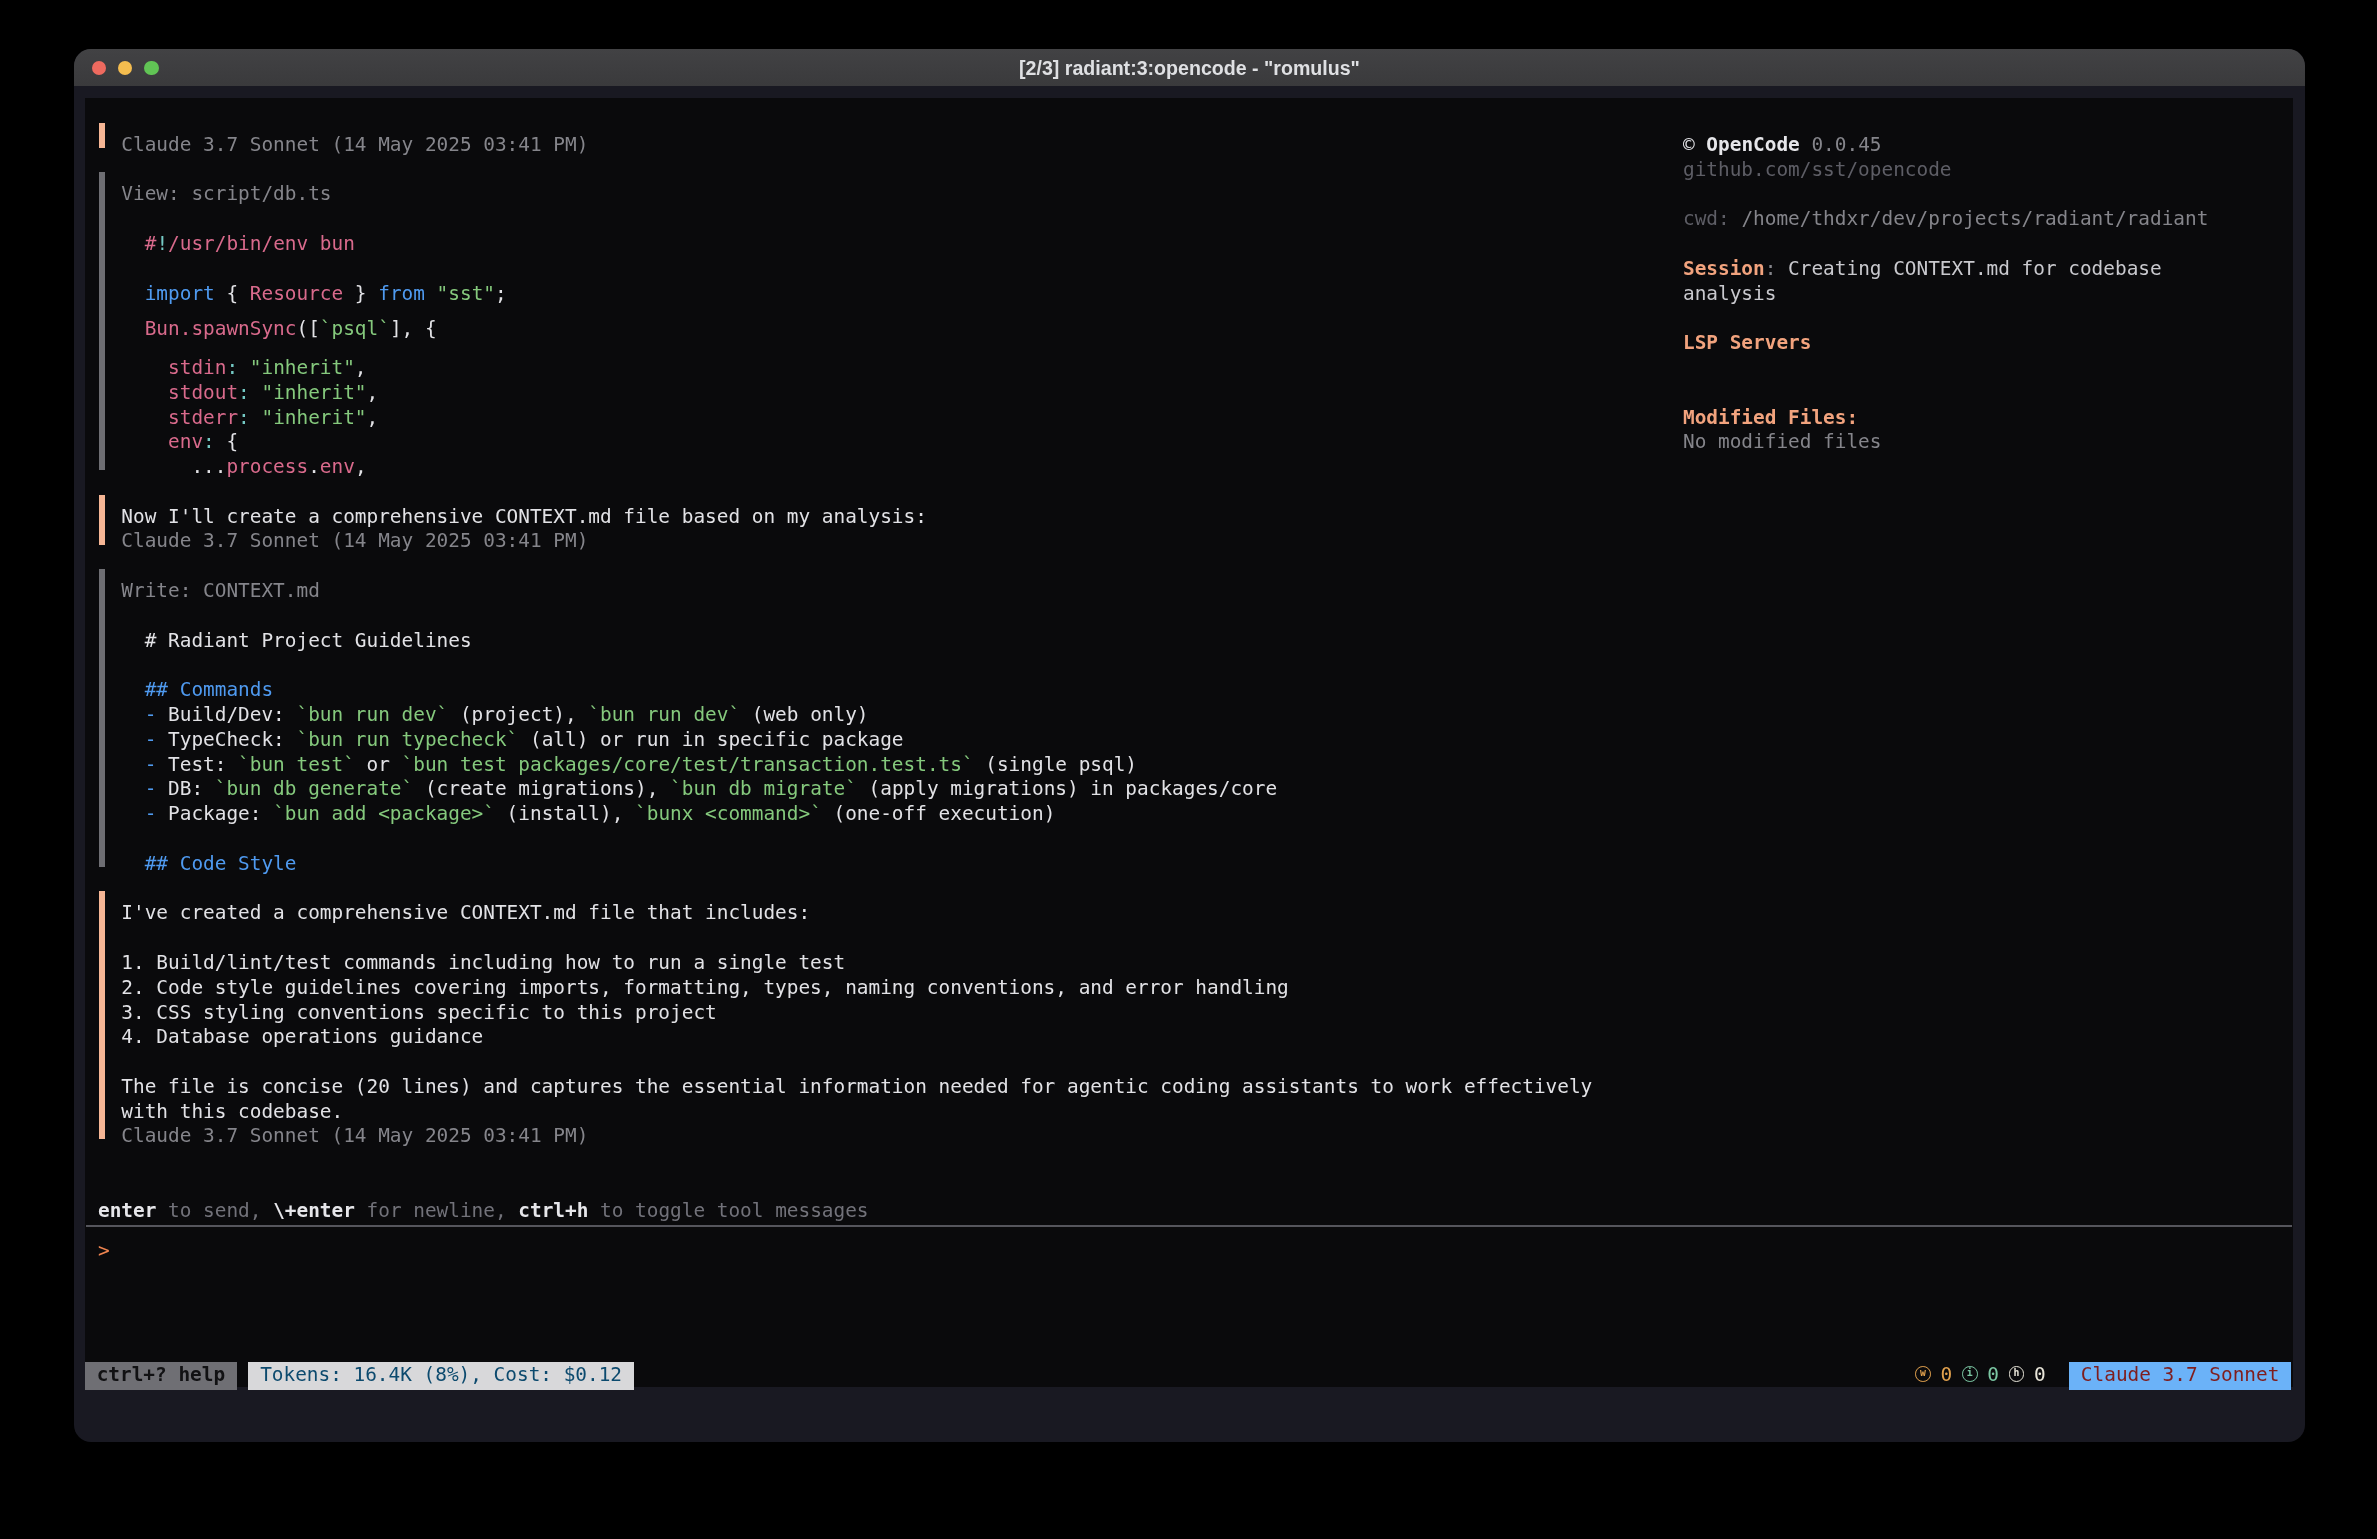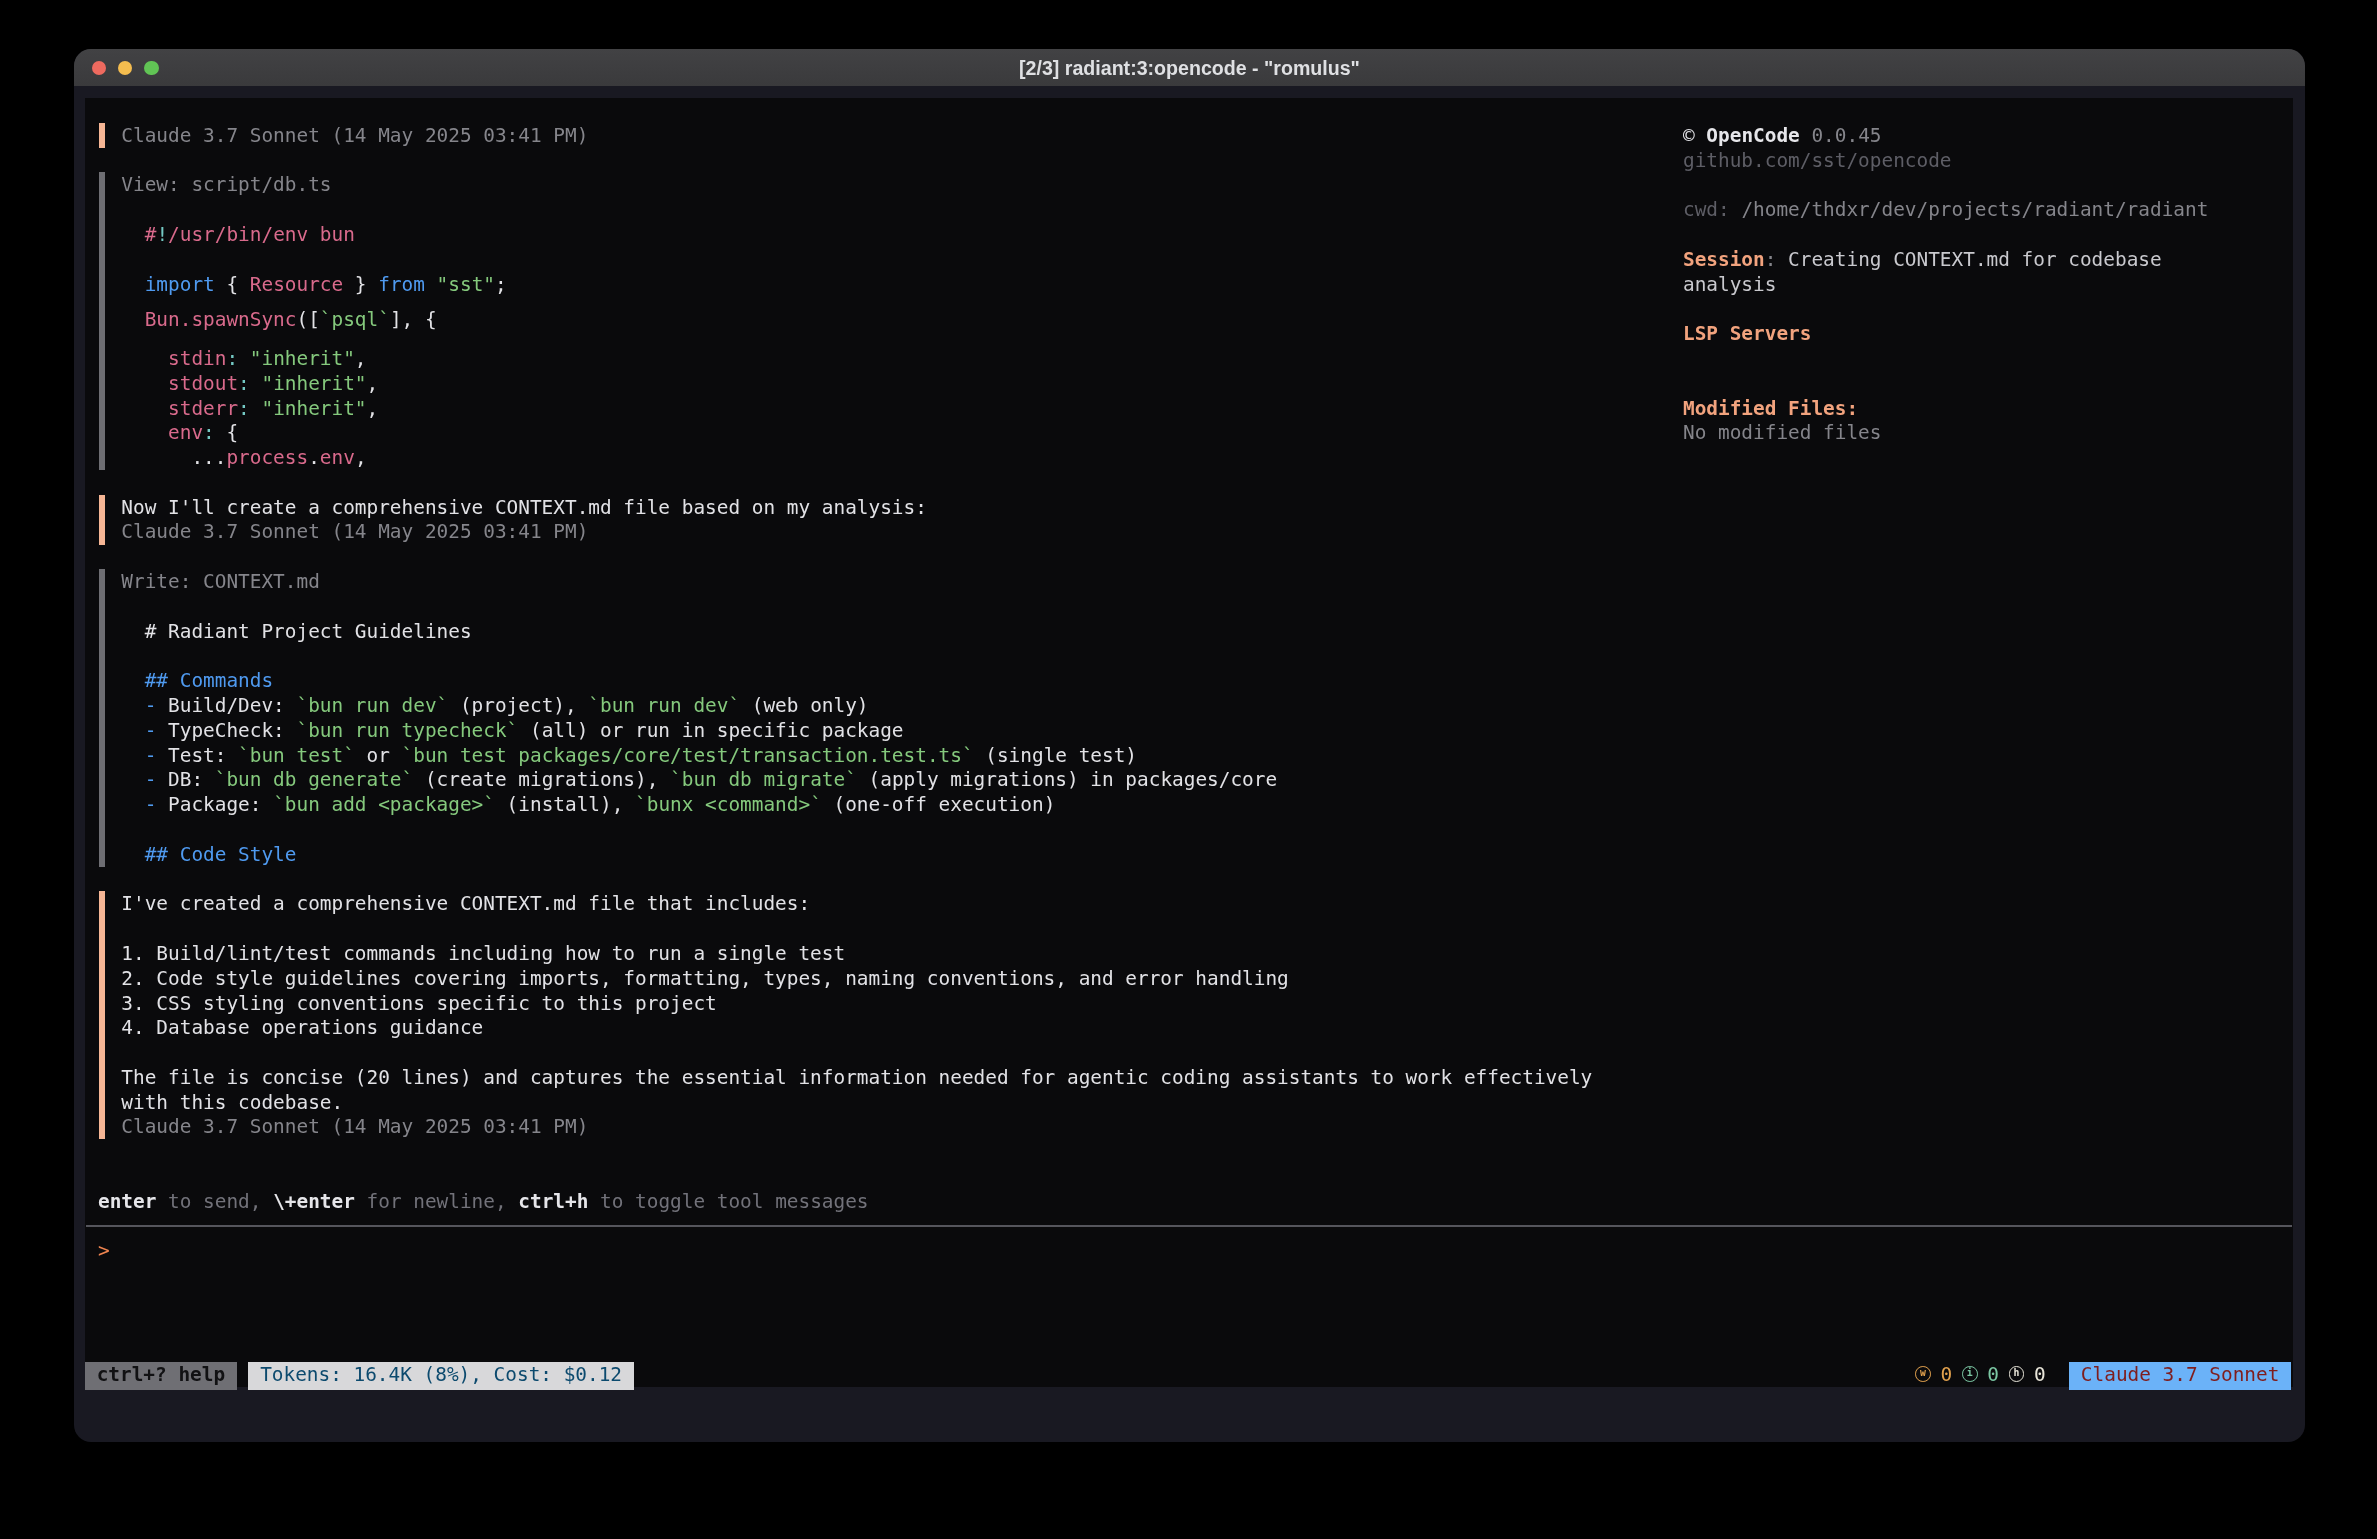--- a/index.html
+++ b/index.html
@@ -6,21 +6,21 @@
   body{width:2377px;height:1540px;position:relative;overflow:hidden;}
   .window{position:absolute;left:74px;top:49px;width:2231px;height:1393px;
     background:#191922;border-radius:17px;overflow:hidden;display:flex;flex-direction:column;}
   .titlebar{height:37px;flex:none;background:linear-gradient(#424244,#3a3a3c);position:relative;}
   .lights{position:absolute;left:18px;top:11.7px;display:flex;gap:11.7px;}
   .light{width:14.4px;height:14.4px;border-radius:50%;}
   .title{height:37px;line-height:38px;text-align:center;
     font-family:"Liberation Sans",sans-serif;font-weight:bold;font-size:19.6px;color:#dfe0e3;}
   .term{margin:11.7px 11px 0;width:2208px;height:1289px;flex:none;background:#0a0a0c;position:relative;
     font-family:"DejaVu Sans Mono",monospace;font-size:19.4px;line-height:25px;}
-  .line,.sideline{position:absolute;height:25px;white-space:pre;}
+  .line,.sideline{position:absolute;height:25px;white-space:pre;margin-top:9px;}
   .line{left:13px;}
   .sideline{left:1598px;}
   .vbar{position:absolute;left:13.7px;width:6.5px;}
   .vbar.orange{background:#f6b695;}
   .vbar.gray{background:#6e6e73;}
   .c-gray{color:#85858b;}
   .c-dim{color:#72727a;}
   .c-dim2{color:#5e5e66;}
   .c-white{color:#e2e2e6;}
   .c-white2{color:#c9c9ce;}
@@ -71,21 +71,21 @@
         <div class="line" style="top: 298px;"><span class="c-rose">      stderr</span><span class="c-teal">:</span><span class="c-green"> "inherit"</span><span class="c-white">,</span></div>
         <div class="line" style="top: 322px;"><span class="c-rose">      env</span><span class="c-teal">:</span><span class="c-white"> {</span></div>
         <div class="line" style="top: 347px;"><span class="c-white">        ...</span><span class="c-rose">process</span><span class="c-white">.</span><span class="c-rose">env</span><span class="c-white">,</span></div>
         <div class="line" style="top: 397px;"><span class="c-white">  Now I'll create a comprehensive CONTEXT.md file based on my analysis:</span></div>
         <div class="line" style="top: 421px;"><span class="c-gray">  Claude 3.7 Sonnet (14 May 2025 03:41 PM)</span></div>
         <div class="line" style="top: 471px;"><span class="c-gray">  Write: CONTEXT.md</span></div>
         <div class="line" style="top: 521px;"><span class="c-white">    # Radiant Project Guidelines</span></div>
         <div class="line" style="top: 570px;"><span class="c-blue">    ## Commands</span></div>
         <div class="line" style="top: 595px;"><span class="c-blue">    - </span><span class="c-white">Build/Dev: </span><span class="c-green">`bun run dev`</span><span class="c-white"> (project), </span><span class="c-green">`bun run dev`</span><span class="c-white"> (web only)</span></div>
         <div class="line" style="top: 620px;"><span class="c-blue">    - </span><span class="c-white">TypeCheck: </span><span class="c-green">`bun run typecheck`</span><span class="c-white"> (all) or run in specific package</span></div>
-        <div class="line" style="top: 645px;"><span class="c-blue">    - </span><span class="c-white">Test: </span><span class="c-green">`bun test`</span><span class="c-white"> or </span><span class="c-green">`bun test packages/core/test/transaction.test.ts`</span><span class="c-white"> (single test)</span></div>
+        <div class="line" style="top: 645px;"><span class="c-blue">    - </span><span class="c-white">Test: </span><span class="c-green">`bun test`</span><span class="c-white"> or </span><span class="c-green">`bun test packages/core/test/transaction.test.ts`</span><span class="c-white"> (single psql)</span></div>
         <div class="line" style="top: 669px;"><span class="c-blue">    - </span><span class="c-white">DB: </span><span class="c-green">`bun db generate`</span><span class="c-white"> (create migrations), </span><span class="c-green">`bun db migrate`</span><span class="c-white"> (apply migrations) in packages/core</span></div>
         <div class="line" style="top: 694px;"><span class="c-blue">    - </span><span class="c-white">Package: </span><span class="c-green">`bun add &lt;package&gt;`</span><span class="c-white"> (install), </span><span class="c-green">`bunx &lt;command&gt;`</span><span class="c-white"> (one-off execution)</span></div>
         <div class="line" style="top: 744px;"><span class="c-blue">    ## Code Style</span></div>
         <div class="line" style="top: 793px;"><span class="c-white">  I've created a comprehensive CONTEXT.md file that includes:</span></div>
         <div class="line" style="top: 843px;"><span class="c-white">  1. Build/lint/test commands including how to run a single test</span></div>
         <div class="line" style="top: 868px;"><span class="c-white">  2. Code style guidelines covering imports, formatting, types, naming conventions, and error handling</span></div>
         <div class="line" style="top: 893px;"><span class="c-white">  3. CSS styling conventions specific to this project</span></div>
         <div class="line" style="top: 917px;"><span class="c-white">  4. Database operations guidance</span></div>
         <div class="line" style="top: 967px;"><span class="c-white">  The file is concise (20 lines) and captures the essential information needed for agentic coding assistants to work effectively</span></div>
         <div class="line" style="top: 992px;"><span class="c-white">  with this codebase.</span></div>

